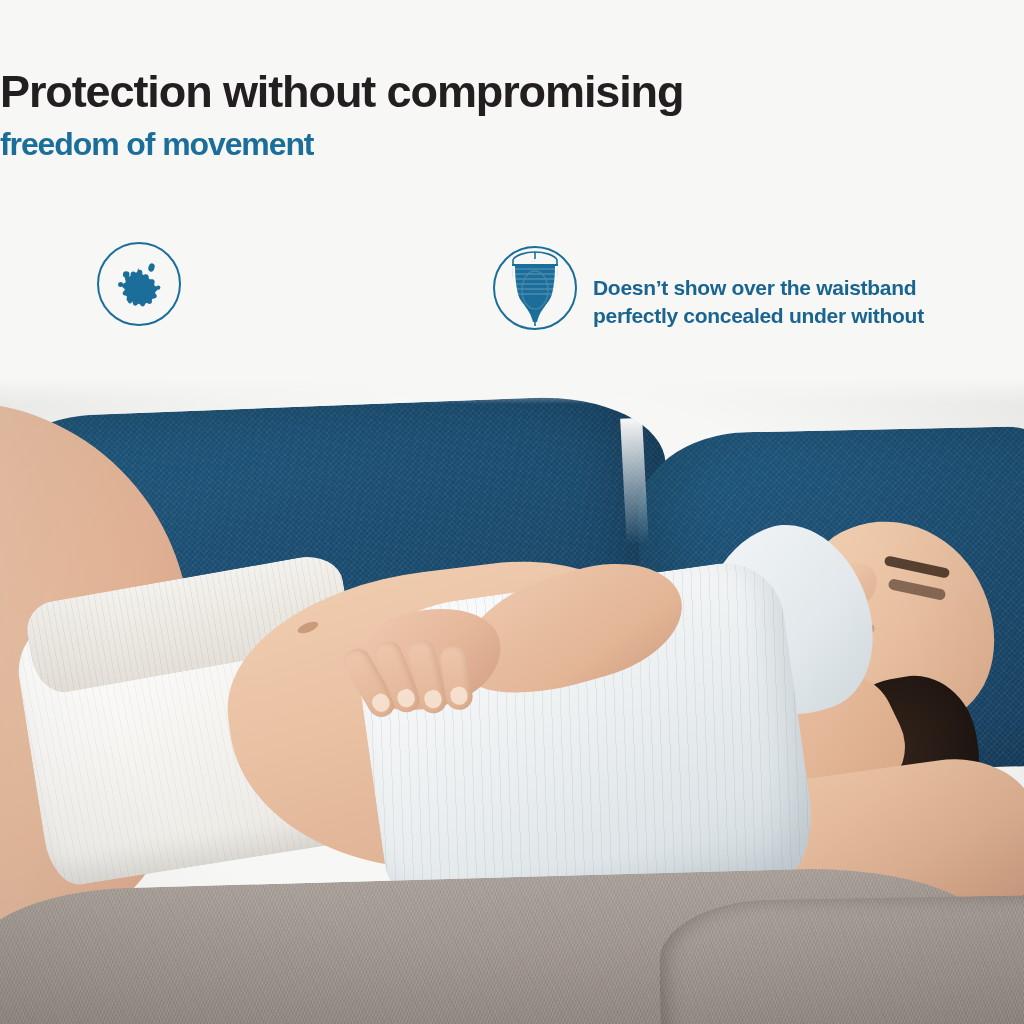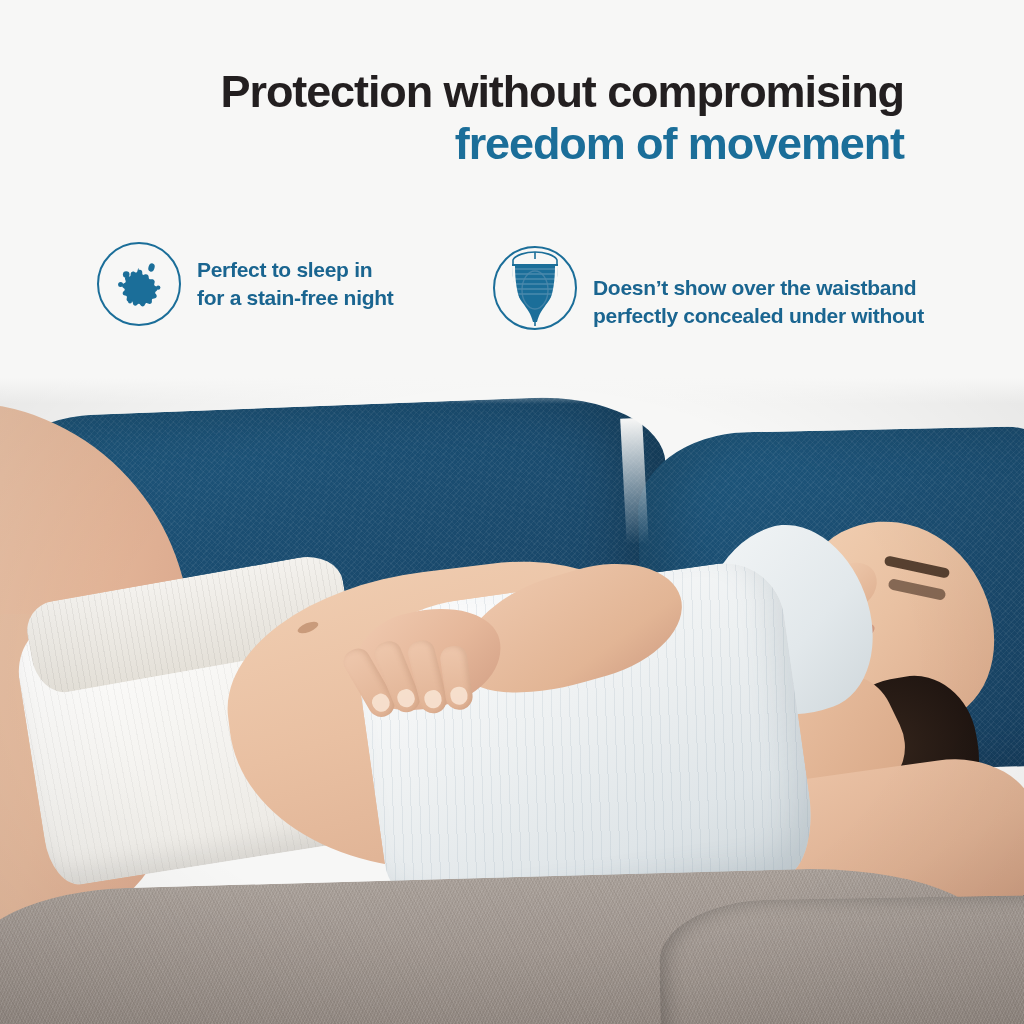--- a/index.html
+++ b/index.html
@@ -20,35 +20,34 @@
     background: #f7f7f6;
     overflow: hidden;
   }
 
   
   .headline-block {
     position: absolute;
     top: 66px;
     left: 0;
     width: 884px;
-    text-align: right;
-    margin-left: 20px;
+    text-align: left;
   }
   .headline-l1 {
     display: block;
     font-size: 45px;
     font-weight: bold;
     letter-spacing: -1.1px;
     color: #231f20;
     line-height: 52px;
     white-space: nowrap;
   }
   .headline-l2 {
     display: block;
-    font-size: 45px;
+    font-size: 32px;
     font-weight: bold;
     letter-spacing: -1.1px;
     color: #1b6e99;
     line-height: 52px;
     white-space: nowrap;
   }
 
   
   .features {
     position: absolute;
@@ -453,24 +452,20 @@
           <g fill="#1b6e99">
             <path d="M27.5 14.2c2.0-1.1 4.0 0.4 3.8 2.6 -0.2 2.0 0.6 2.6 2.2 1.8 2.1-1.0 4.3 0.3 4.2 2.4 -0.1 1.9 0.8 2.6 2.6 2.3 2.4-0.4 4.1 1.6 3.2 3.7 -0.7 1.7-0.3 2.6 1.3 3.2 2.2 0.8 2.5 3.4 0.6 4.7 -1.5 1.0-1.6 2.0-0.4 3.3 1.6 1.8 0.5 4.2-1.8 4.2 -1.9 0-2.6 0.8-2.3 2.5 0.4 2.3-1.9 3.8-3.8 2.6 -1.6-1.0-2.6-0.6-3.1 1.1 -0.7 2.3-3.5 2.6-4.6 0.5 -0.9-1.7-2.0-1.8-3.2-0.4 -1.6 1.8-4.2 0.9-4.3-1.4 -0.1-1.9-1.0-2.5-2.7-1.8 -2.2 0.9-4.2-0.9-3.5-3.1 0.6-1.8 0.0-2.7-1.8-2.9 -2.3-0.3-3.0-2.9-1.2-4.3 1.5-1.2 1.4-2.3-0.2-3.3 -2.0-1.2-1.7-3.9 0.5-4.7 1.8-0.6 2.2-1.6 1.3-3.2 -1.1-2.0 0.5-4.2 2.8-3.6 1.8 0.5 2.6-0.2 2.5-2.0 -0.1-2.3 2.1-3.6 4.0-2.4 1.6 1.0 2.6 0.5 2.9-1.3 0.2-1.2 0.8-2.1 1.6-2.6z"></path>
             <ellipse cx="40.5" cy="11.5" rx="3.0" ry="4.3" transform="rotate(18 40.5 11.5)"></ellipse>
             <circle cx="15.2" cy="18.6" r="3.3"></circle>
             <circle cx="9.6" cy="28.4" r="2.5"></circle>
             <circle cx="47.2" cy="31.6" r="2.2"></circle>
             <circle cx="19.0" cy="45.6" r="2.0"></circle>
           </g>
         </svg>
       </div>
-      <div class="feature-text">
-        <span class="ft-line">Perfect to sleep in</span>
-        <span class="ft-line">for a stain-free night</span>
-      </div>
     </div>
 
     <div class="feature feature-2">
       <div class="badge-circle">
         <svg width="62" height="76" viewBox="0 0 62 76">
 
           <path d="M31 2 C22 2 11 5 9 10 L9 16 M31 2 C40 2 51 5 53 10 L53 16" fill="none" stroke="#1b6e99" stroke-width="1.6"></path>
           <path d="M31 2 L31 9" fill="none" stroke="#1b6e99" stroke-width="1.6"></path>
 
           <path d="M8 14 L54 14 C54 30 50 44 44 52 C38 60 35 64 33 72 L29 72 C27 64 24 60 18 52 C12 44 8 30 8 14 Z" fill="#1b6e99"></path>

